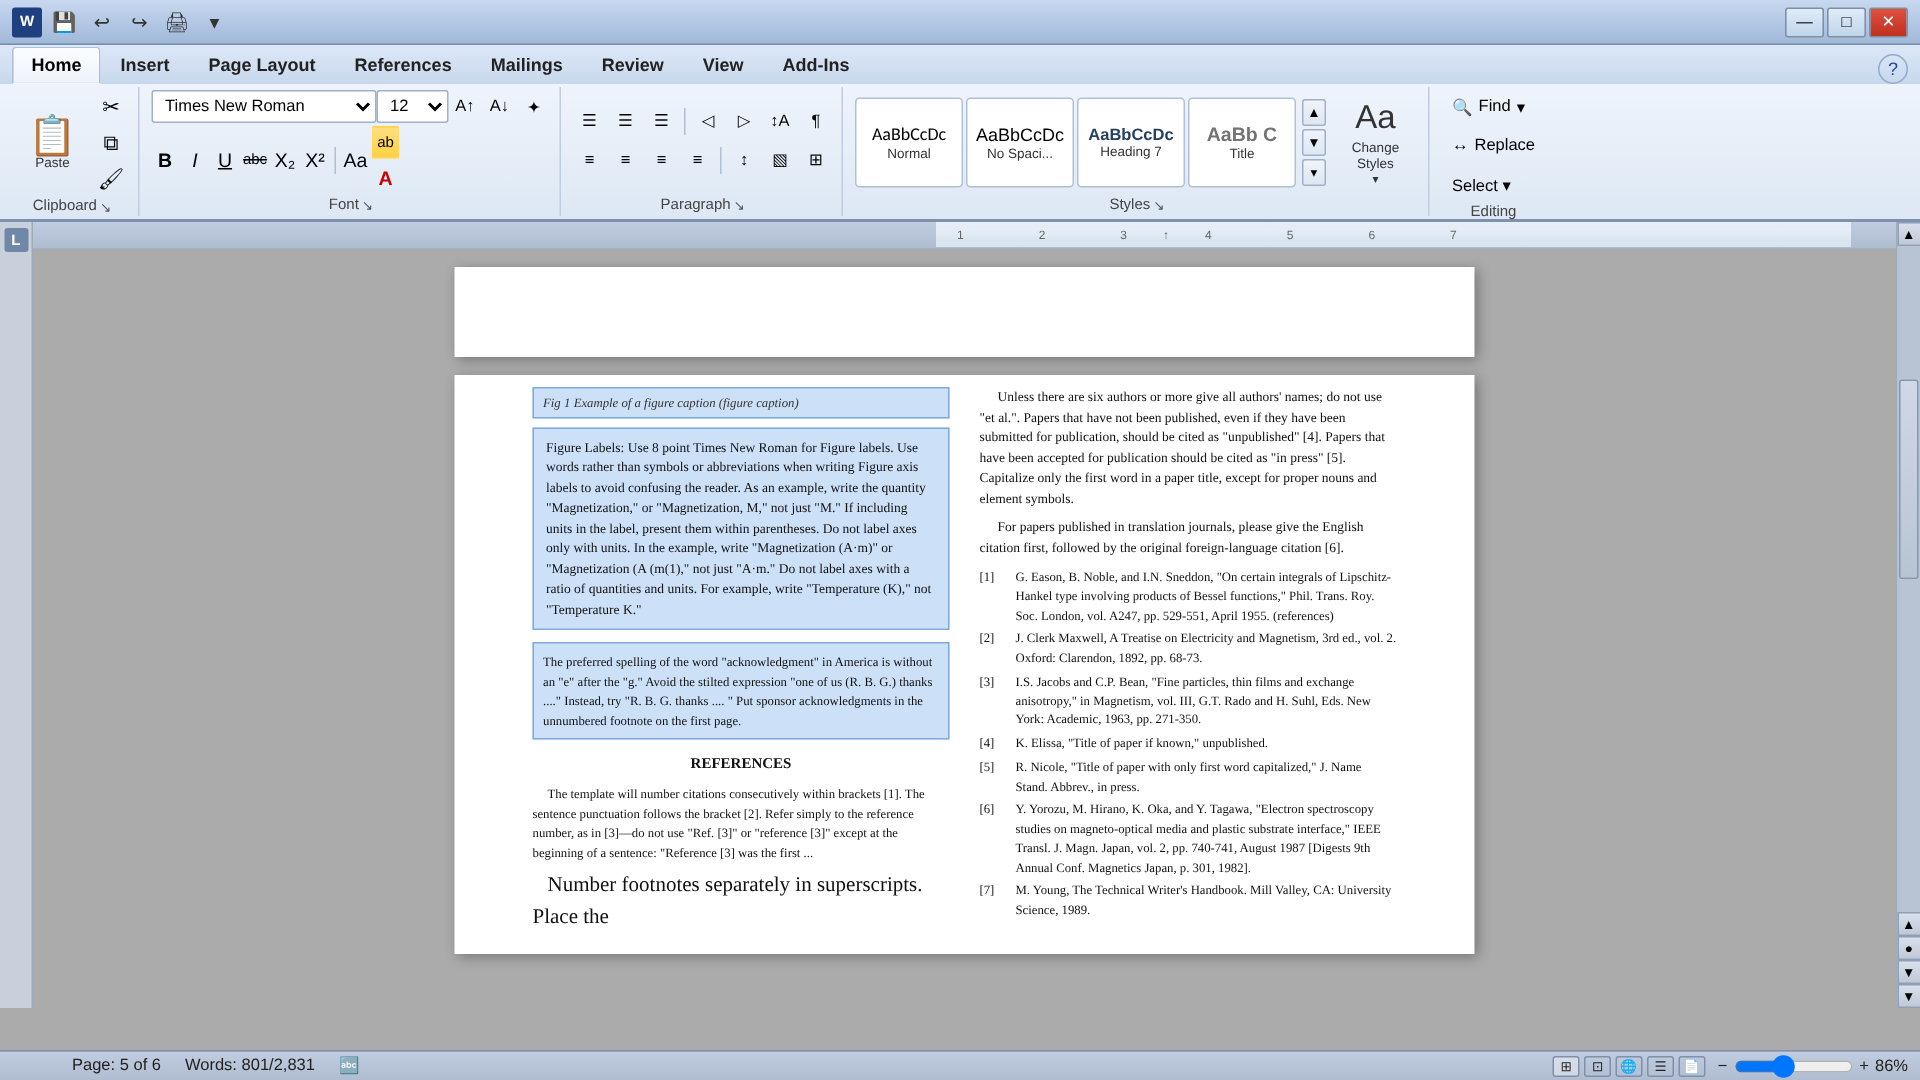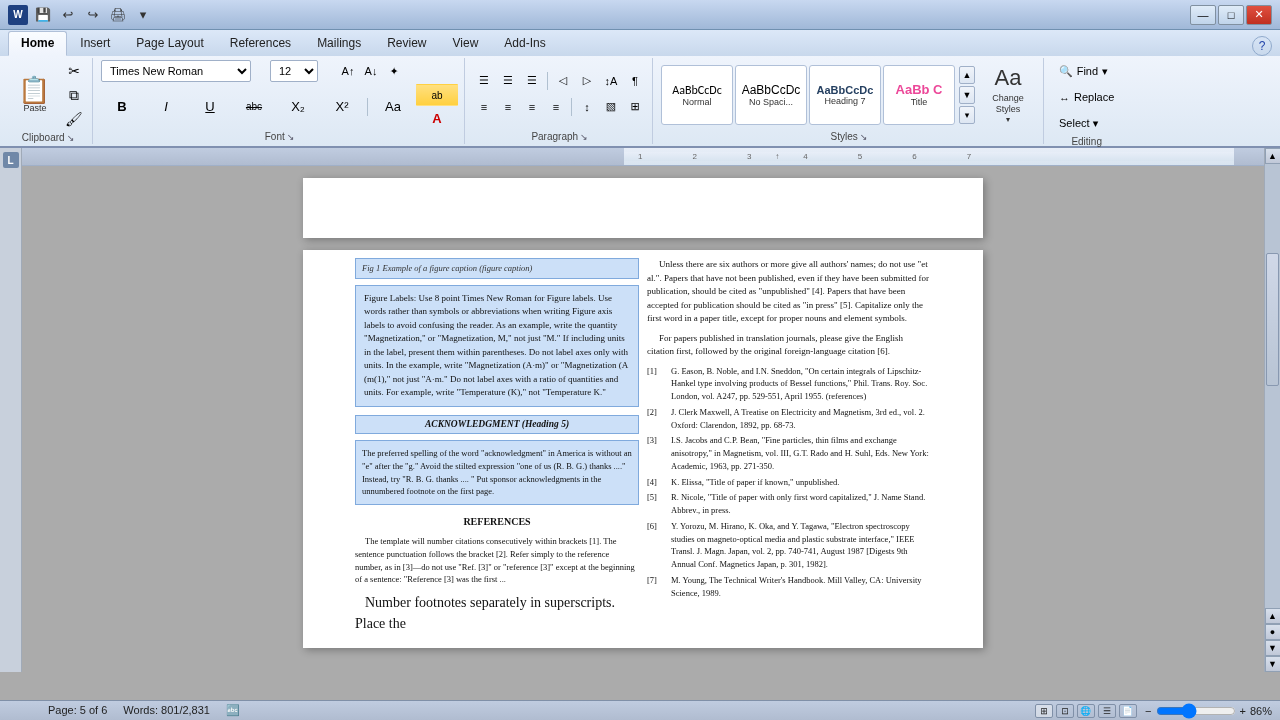--- a/index.html
+++ b/index.html
@@ -31,20 +31,21 @@
       padding: 0 8px;
     }
     .ribbon-tab {
       padding: 4px 12px 5px;
       font-size: 12px;
       cursor: pointer;
       border-radius: 3px 3px 0 0;
       border: 1px solid transparent;
       color: #222;
       background: transparent;
+      font-weight: bold;
     }
     .ribbon-tab.active {
       background: linear-gradient(to bottom, #fafcff, #eff4fc);
       border: 1px solid #b0c0d8;
       border-bottom: 1px solid #eff4fc;
       font-weight: bold;
       color: #000;
     }
 
     
@@ -80,35 +81,35 @@
     .paste-btn {
       width: 50px; height: 52px; border: 1px solid transparent; border-radius: 3px;
       display: flex; flex-direction: column; align-items: center; justify-content: center;
       cursor: pointer; font-size: 10px; color: #333; background: transparent;
     }
     .paste-small-btns { display: flex; flex-direction: column; gap: 2px; }
     .small-icon-btn { width: 24px; height: 22px; border: 1px solid transparent; border-radius: 2px; display: flex; align-items: center; justify-content: center; font-size: 14px; cursor: pointer; }
 
     
     .font-group-content { display: flex; flex-direction: column; gap: 2px; }
-    .font-row1 { display: flex; gap: 19px; align-items: center; }
+    .font-row1 { display: flex; gap: 0; align-items: center; }
     .font-select {
       width: 150px; height: 22px; font-size: 11px; border: 1px solid #a0b0c8;
       background: white; padding: 0 4px; border-radius: 2px;
     }
     .font-size-select { width: 48px; height: 22px; font-size: 11px; border: 1px solid #a0b0c8; background: white; padding: 0 4px; border-radius: 2px; }
     .font-sz-btns { display: flex; gap: 1px; }
     .ribbon-small-btn {
       width: 22px; height: 22px; border: 1px solid transparent; border-radius: 2px;
       display: flex; align-items: center; justify-content: center; cursor: pointer;
       font-size: 11px; background: transparent;
     }
     .font-row2 { display: flex; gap: 2px; align-items: center; }
     .fmt-btn {
-      width: 42px; height: 22px; border: 1px solid transparent; border-radius: 2px;
+      width: 18px; height: 22px; border: 1px solid transparent; border-radius: 2px;
       display: flex; align-items: center; justify-content: center; cursor: pointer;
       font-size: 13px; background: transparent;
     }
     .separator-v { width: 1px; height: 18px; background: #b0c0d0; margin: 0 2px; }
 
     
     .para-row { display: flex; gap: 2px; align-items: center; margin-bottom: 2px; }
 
     
     .styles-content { display: flex; align-items: center; gap: 4px; }
@@ -233,21 +234,21 @@
     }
     .page-content {
       padding: 8px 52px;
       font-family: 'Times New Roman', Times, serif;
       font-size: 10px;
       line-height: 1.4;
       color: #111;
     }
 
     
-    .two-col { display: flex; gap: 8px; }
+    .two-col { display: flex; gap: 20px; }
     .col-left { flex: 1; }
     .col-right { flex: 1; }
 
     .figure-caption {
       font-size: 9px;
       margin-bottom: 6px;
       color: #333;
     }
     .figure-caption span { font-style: italic; }
 
@@ -421,21 +422,21 @@
           </div>
           <div class="style-item">
             <div style="font-size:12px;">AaBbCcDc</div>
             <div class="style-name">No Spaci...</div>
           </div>
           <div class="style-item">
             <div style="font-size:11px;font-weight:bold;color:#243f60;">AaBbCcDc</div>
             <div class="style-name">Heading 7</div>
           </div>
           <div class="style-item">
-            <div style="font-size:13px;font-weight:bold;color:#ec4899;">AaBb C</div>
+            <div style="font-size:13px;font-weight:bold;color:#737373;">AaBb C</div>
             <div class="style-name">Title</div>
           </div>
         </div>
 
         <div class="styles-scroll">
           <div class="styles-scroll-btn">▲</div>
           <div class="styles-scroll-btn">▼</div>
           <div class="styles-scroll-btn">▾</div>
         </div>
 
@@ -512,23 +513,20 @@
 
               <div class="figure-caption" style="background:#cce0f8;border:1px solid #80aadd;padding:3px 6px;margin-bottom:6px;">
                 <span style="font-size:8.5px;">Fig 1</span>
                 <span style="font-style:italic;font-size:8.5px;">  Example of a figure caption (figure caption)</span>
               </div>
 
               <div class="highlighted-block">
                 <p>Figure Labels: Use 8 point Times New Roman for Figure labels. Use words rather than symbols or abbreviations when writing Figure axis labels to avoid confusing the reader. As an example, write the quantity "Magnetization," or "Magnetization, M," not just "M." If including units in the label, present them within parentheses. Do not label axes only with units. In the example, write "Magnetization (A·m)" or "Magnetization (A (m(1)," not just "A·m." Do not label axes with a ratio of quantities and units. For example, write "Temperature (K)," not "Temperature K."</p>
               </div>
 
-              <div class="heading-acknowledgment" style="background:#cce0f8;border:1px solid #80aadd;padding:2px;">
-                <span>ACKNOWLEDGMENT (Heading 5)</span>
-              </div>
 
               <div style="background:#cce0f8;border:1px solid #80aadd;padding:6px;font-size:8.5px;line-height:1.5;margin-bottom:8px;">
                 <p>The preferred spelling of the word "acknowledgment" in America is without an "e" after the "g." Avoid the stilted expression "one of us (R. B. G.) thanks ...." Instead, try "R. B. G. thanks .... " Put sponsor acknowledgments in the unnumbered footnote on the first page.</p>
               </div>
 
               <div class="references-heading">
                 <span>REFERENCES</span>
               </div>
 
               <div style="font-size:8.5px;line-height:1.5;margin-bottom:6px;text-indent:10px;">

